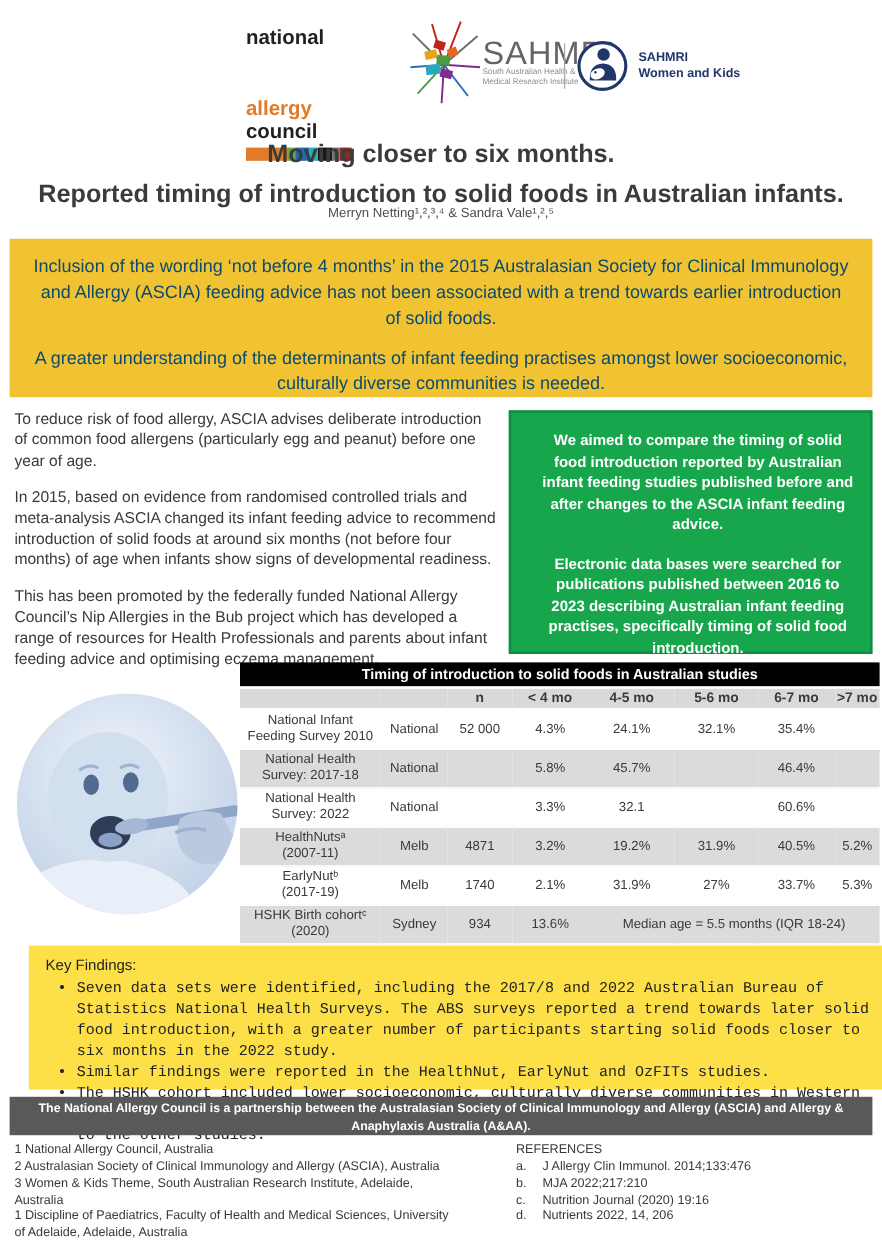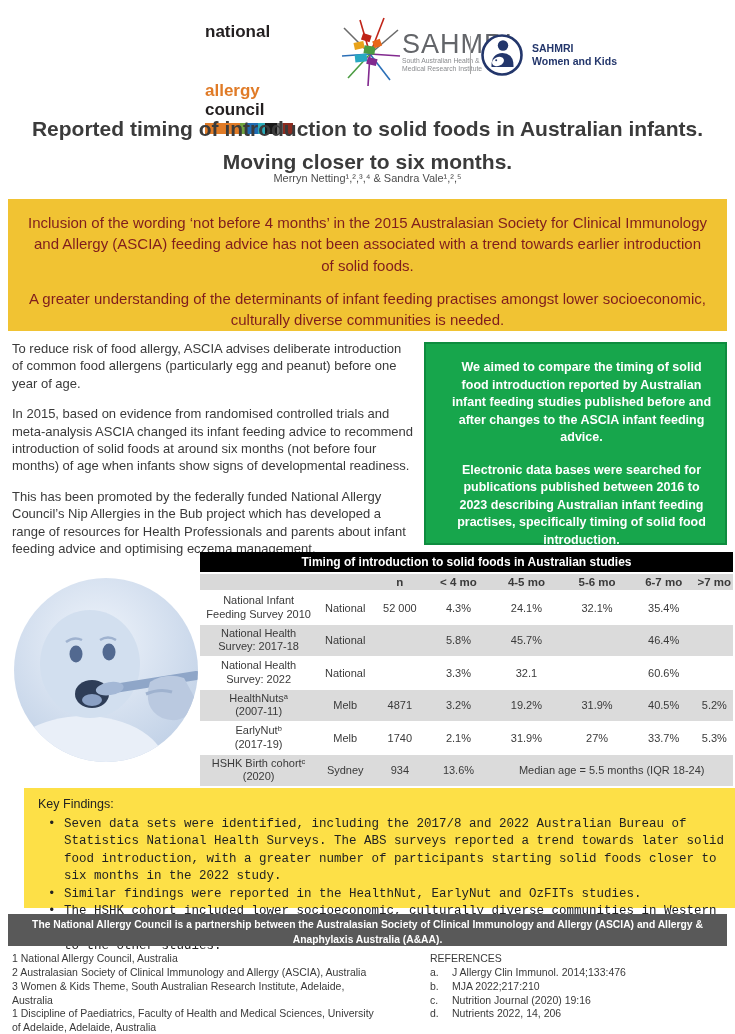--- a/index.html
+++ b/index.html
@@ -16,21 +16,21 @@
   .sahmri-tag{font-size:6.8px;color:#8a8c8f;line-height:8px;}
   .hdr-divider{left:470px;top:36px;width:1px;height:38px;background:#a9a9a9;}
   .wak-wrap{left:480px;top:33px;display:flex;align-items:center;gap:8px;}
   .wak-text{font-size:10.5px;font-weight:700;color:#23366b;line-height:13px;}
 
   
   .title{left:0;top:112px;width:735px;text-align:center;font-size:21px;font-weight:700;color:#3b3b3b;line-height:33px;}
   .authors{left:0;top:172px;width:735px;text-align:center;font-size:11px;color:#4d4d4d;}
 
   
-  .yellow-box{left:8px;top:199px;width:719px;height:132px;background:#f1c333;box-sizing:border-box;padding:13px 18px;text-align:center;font-size:15px;line-height:1.42;color:#7f1d1d;}
+  .yellow-box{left:8px;top:199px;width:719px;height:132px;background:#f1c333;box-sizing:border-box;padding:13px 18px;text-align:center;font-size:15px;line-height:1.42;color:#0c4a6e;}
   .yellow-box p{margin:0 0 12px 0;}
 
   
   .intro-col{left:12px;top:340px;width:402px;font-size:13px;line-height:1.34;}
   .intro-col p{margin:0 0 13px 0;}
   .green-box{left:424px;top:342px;width:303px;height:203px;background:#17a64c;border:2px solid #0e8c3f;box-sizing:border-box;padding:15px 10px;text-align:center;color:#fff;font-weight:700;font-size:12.5px;line-height:1.4;}
   .green-box p{margin:0 0 15px 12px;}
 
   
   .study-table-wrap{left:200px;top:552px;width:533px;}
@@ -120,22 +120,22 @@
     <ellipse cx="18" cy="28.5" rx="6.2" ry="4.4" fill="#fff" transform="rotate(-22 18 28.5)"></ellipse>
     <circle cx="16.2" cy="27.2" r="1" fill="#23366b"></circle>
   </svg>
   <div>
     <div class="wak-text">SAHMRI</div>
     <div class="wak-text">Women and Kids</div>
   </div>
 </div>
 
 <div class="abs title">
+  <div>Moving closer to six months.</div>
   <div>Reported timing of introduction to solid foods in Australian infants.</div>
-  <div>Moving closer to six months.</div>
 </div>
 <div class="abs authors">Merryn Netting¹,²,³,⁴ &amp; Sandra Vale¹,²,⁵</div>
 
 <div class="abs yellow-box">
   <p>Inclusion of the wording ‘not before 4 months’ in the 2015 Australasian Society for Clinical Immunology and Allergy (ASCIA) feeding advice has not been associated with a trend towards earlier introduction of solid foods.</p>
   <p>A greater understanding of the determinants of infant feeding practises amongst lower socioeconomic, culturally diverse communities is needed.</p>
 </div>
 
 <div class="abs intro-col">
   <p>To reduce risk of food allergy, ASCIA advises deliberate introduction of common food allergens (particularly egg and peanut) before one year of age.</p>

